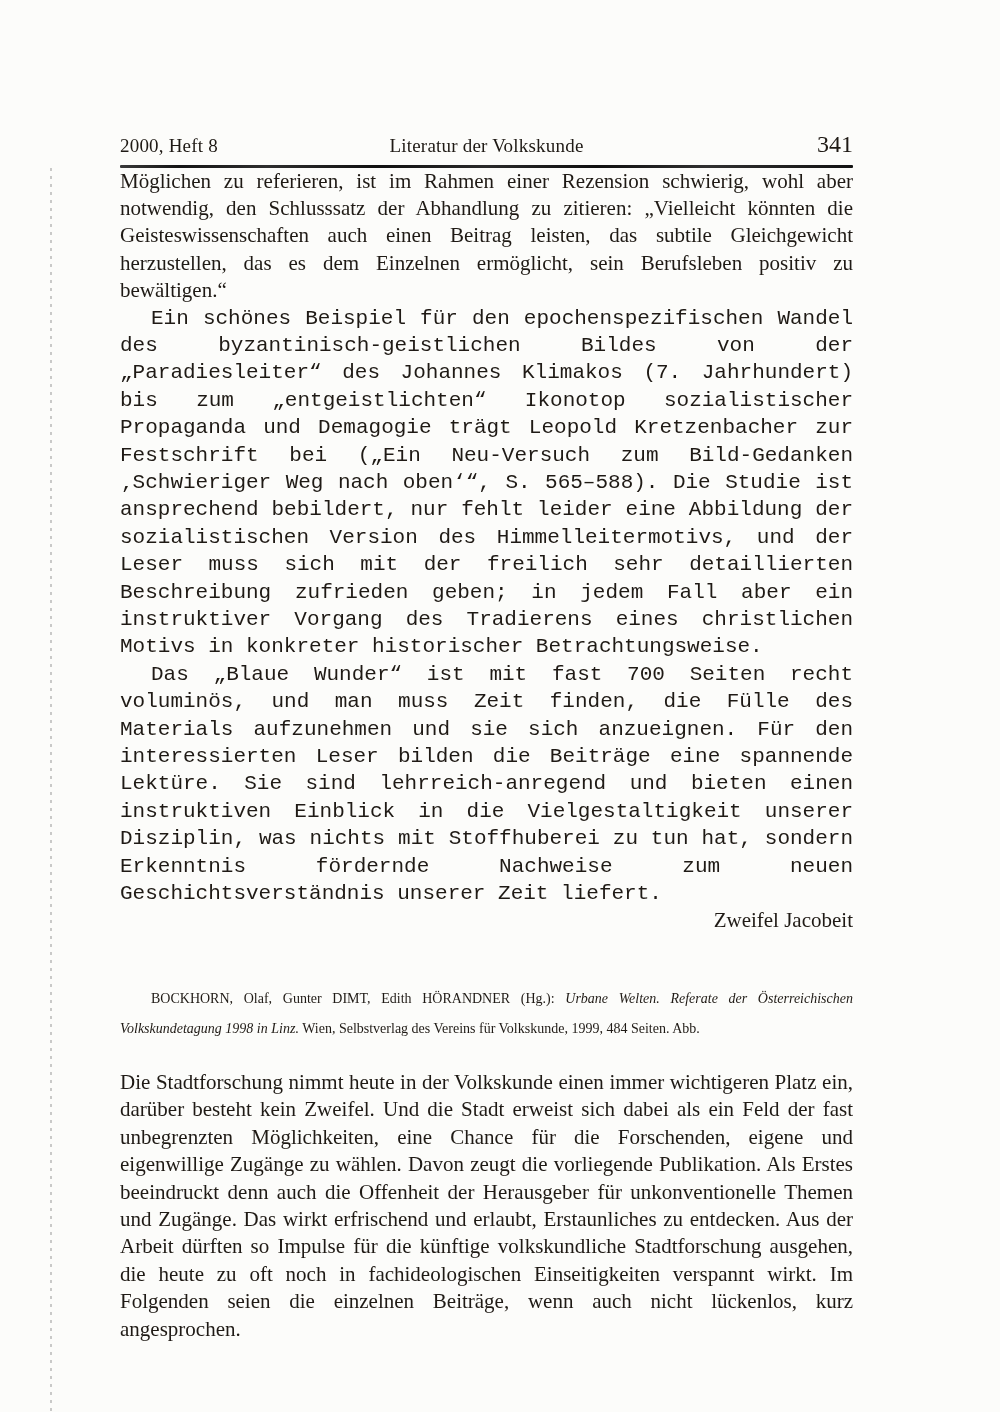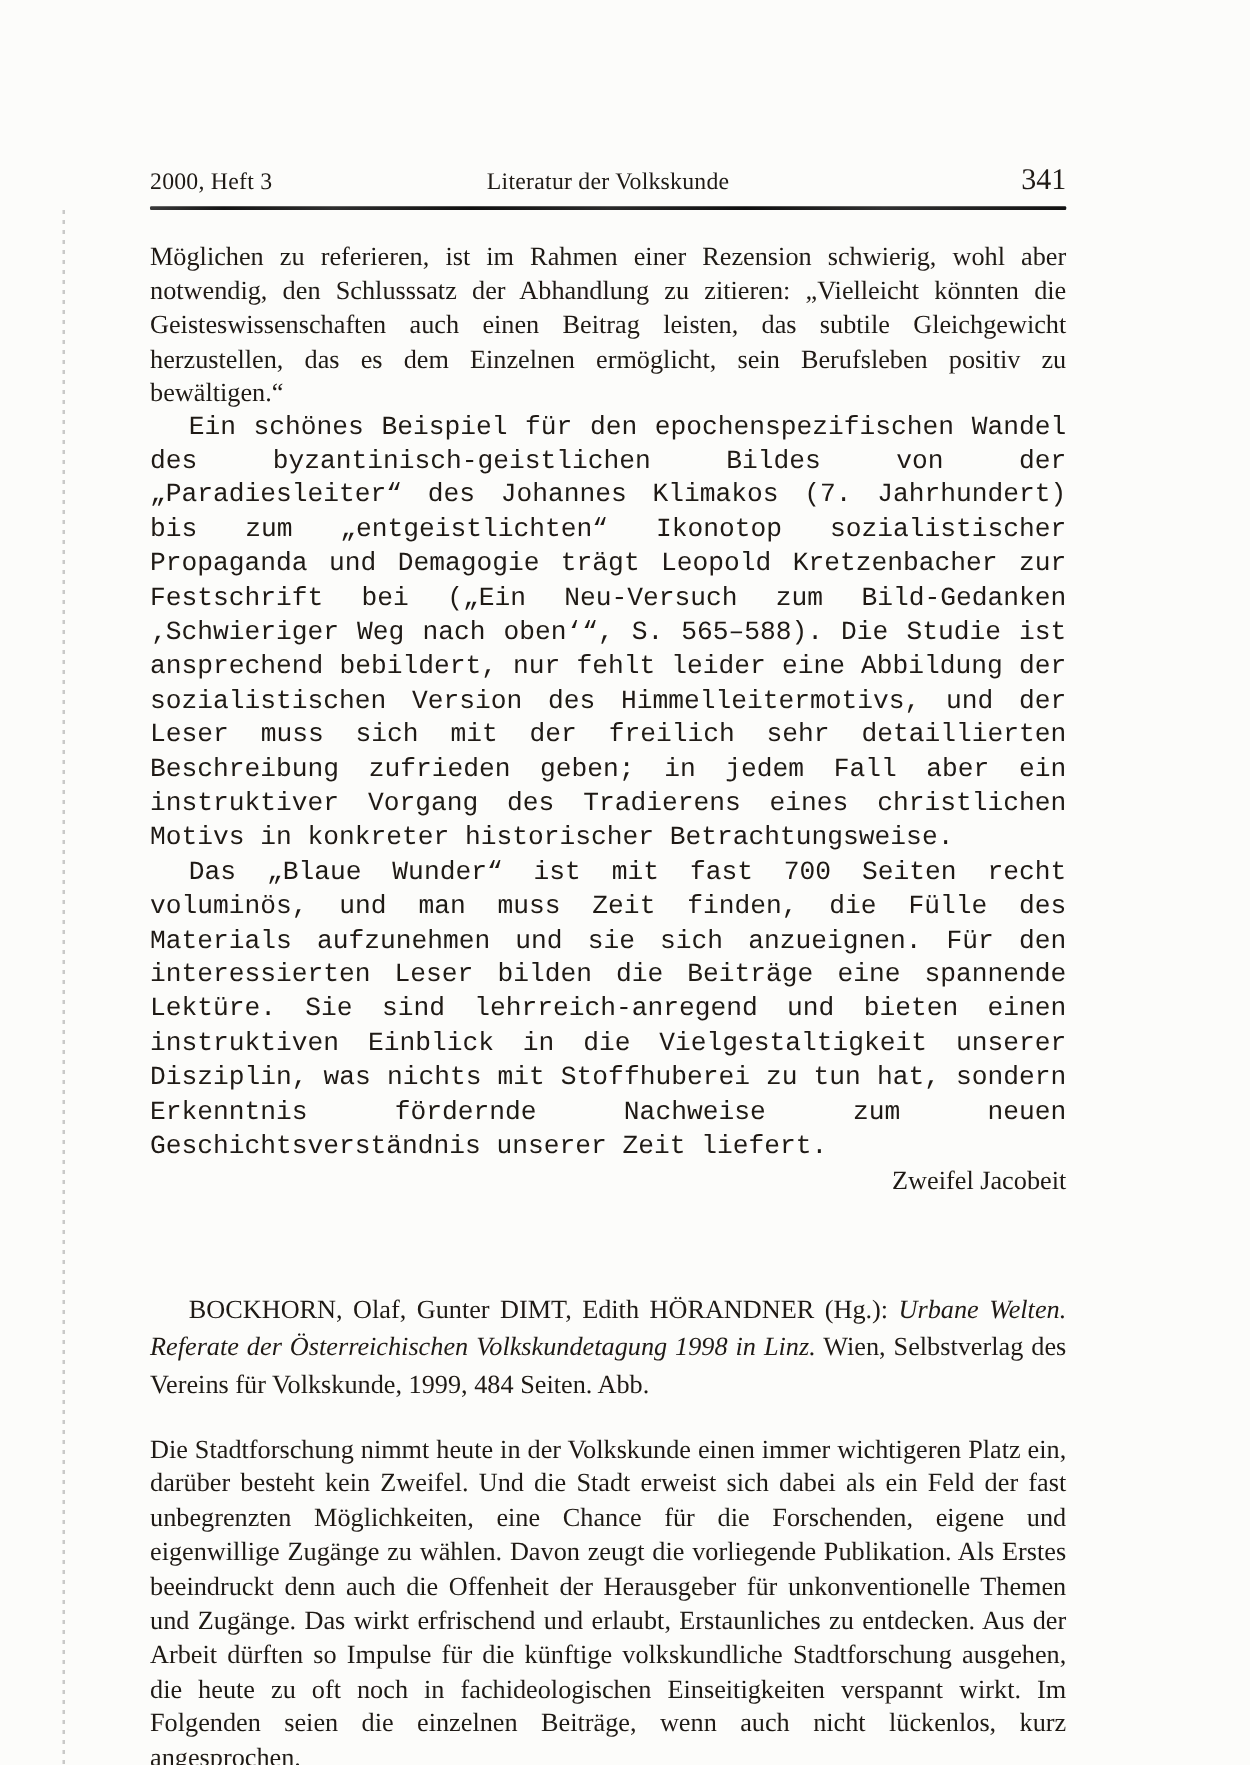--- a/index.html
+++ b/index.html
@@ -59,62 +59,62 @@
   }
   .header-rule {
     margin-top: 7px;
     height: 2.5px;
     background: linear-gradient(to right,
       #3a3a3a 0%, #141414 8%, #2e2e2e 20%, #101010 35%,
       #2a2a2a 50%, #0f0f0f 65%, #303030 80%, #121212 100%);
     border-radius: 1px;
   }
   .body-text {
-    margin-top: 24px;
     font-size: 21px;
     line-height: 27.4px;
     text-align: justify;
     hyphens: auto;
   }
   .body-text p {
     margin: 0;
     padding: 0;
   }
   .body-text p.indent {
     text-indent: 31px;
     font-family: Liberation Mono, monospace;
   }
   .signature {
     text-align: right;
     font-size: 21px;
     line-height: 27.4px;
   }
   .citation {
-    margin-top: 73px;
-    font-size: 21px;
+    margin-top: 49px;
+    font-size: 14px;
     line-height: 30px;
     text-align: justify;
     text-indent: 31px;
     hyphens: auto;
   }
   .citation .italic {
     font-style: italic;
   }
   .review-body {
+    margin-top: 25px;
   }
 </style>
 </head>
 <body>
 
 <div class="binding-shadow"></div>
 
 <div class="page-content">
 
   <div class="running-header">
-    <span class="issue">2000, Heft 3</span>
+    <span class="issue">2000, Heft 8</span>
     <span class="journal">Literatur der Volkskunde</span>
     <span class="pageno">341</span>
   </div>
 
   <div class="header-rule"></div>
 
   <div class="body-text">
     <p>Möglichen zu referieren, ist im Rahmen einer Rezension schwierig, wohl aber notwendig, den Schlusssatz der Abhandlung zu zitieren: „Vielleicht könnten die Geisteswissenschaften auch einen Beitrag leisten, das subtile Gleichgewicht herzustellen, das es dem Einzelnen ermöglicht, sein Berufsleben positiv zu bewältigen.“</p>
     <p class="indent">Ein schönes Beispiel für den epochenspezifischen Wandel des byzantinisch-geistlichen Bildes von der „Paradiesleiter“ des Johannes Klimakos (7. Jahrhundert) bis zum „entgeistlichten“ Ikonotop sozialistischer Propaganda und Demagogie trägt Leopold Kretzenbacher zur Festschrift bei („Ein Neu-Versuch zum Bild-Gedanken ‚Schwieriger Weg nach oben‘“, S. 565–588). Die Studie ist ansprechend bebildert, nur fehlt leider eine Abbildung der sozialistischen Version des Himmelleitermotivs, und der Leser muss sich mit der freilich sehr detaillierten Beschreibung zufrieden geben; in jedem Fall aber ein instruktiver Vorgang des Tradierens eines christlichen Motivs in konkreter historischer Betrachtungsweise.</p>
     <p class="indent">Das „Blaue Wunder“ ist mit fast 700 Seiten recht voluminös, und man muss Zeit finden, die Fülle des Materials aufzunehmen und sie sich anzueignen. Für den interessierten Leser bilden die Beiträge eine spannende Lektüre. Sie sind lehrreich-anregend und bieten einen instruktiven Einblick in die Vielgestaltigkeit unserer Disziplin, was nichts mit Stoffhuberei zu tun hat, sondern Erkenntnis fördernde Nachweise zum neuen Geschichtsverständnis unserer Zeit liefert.</p>

